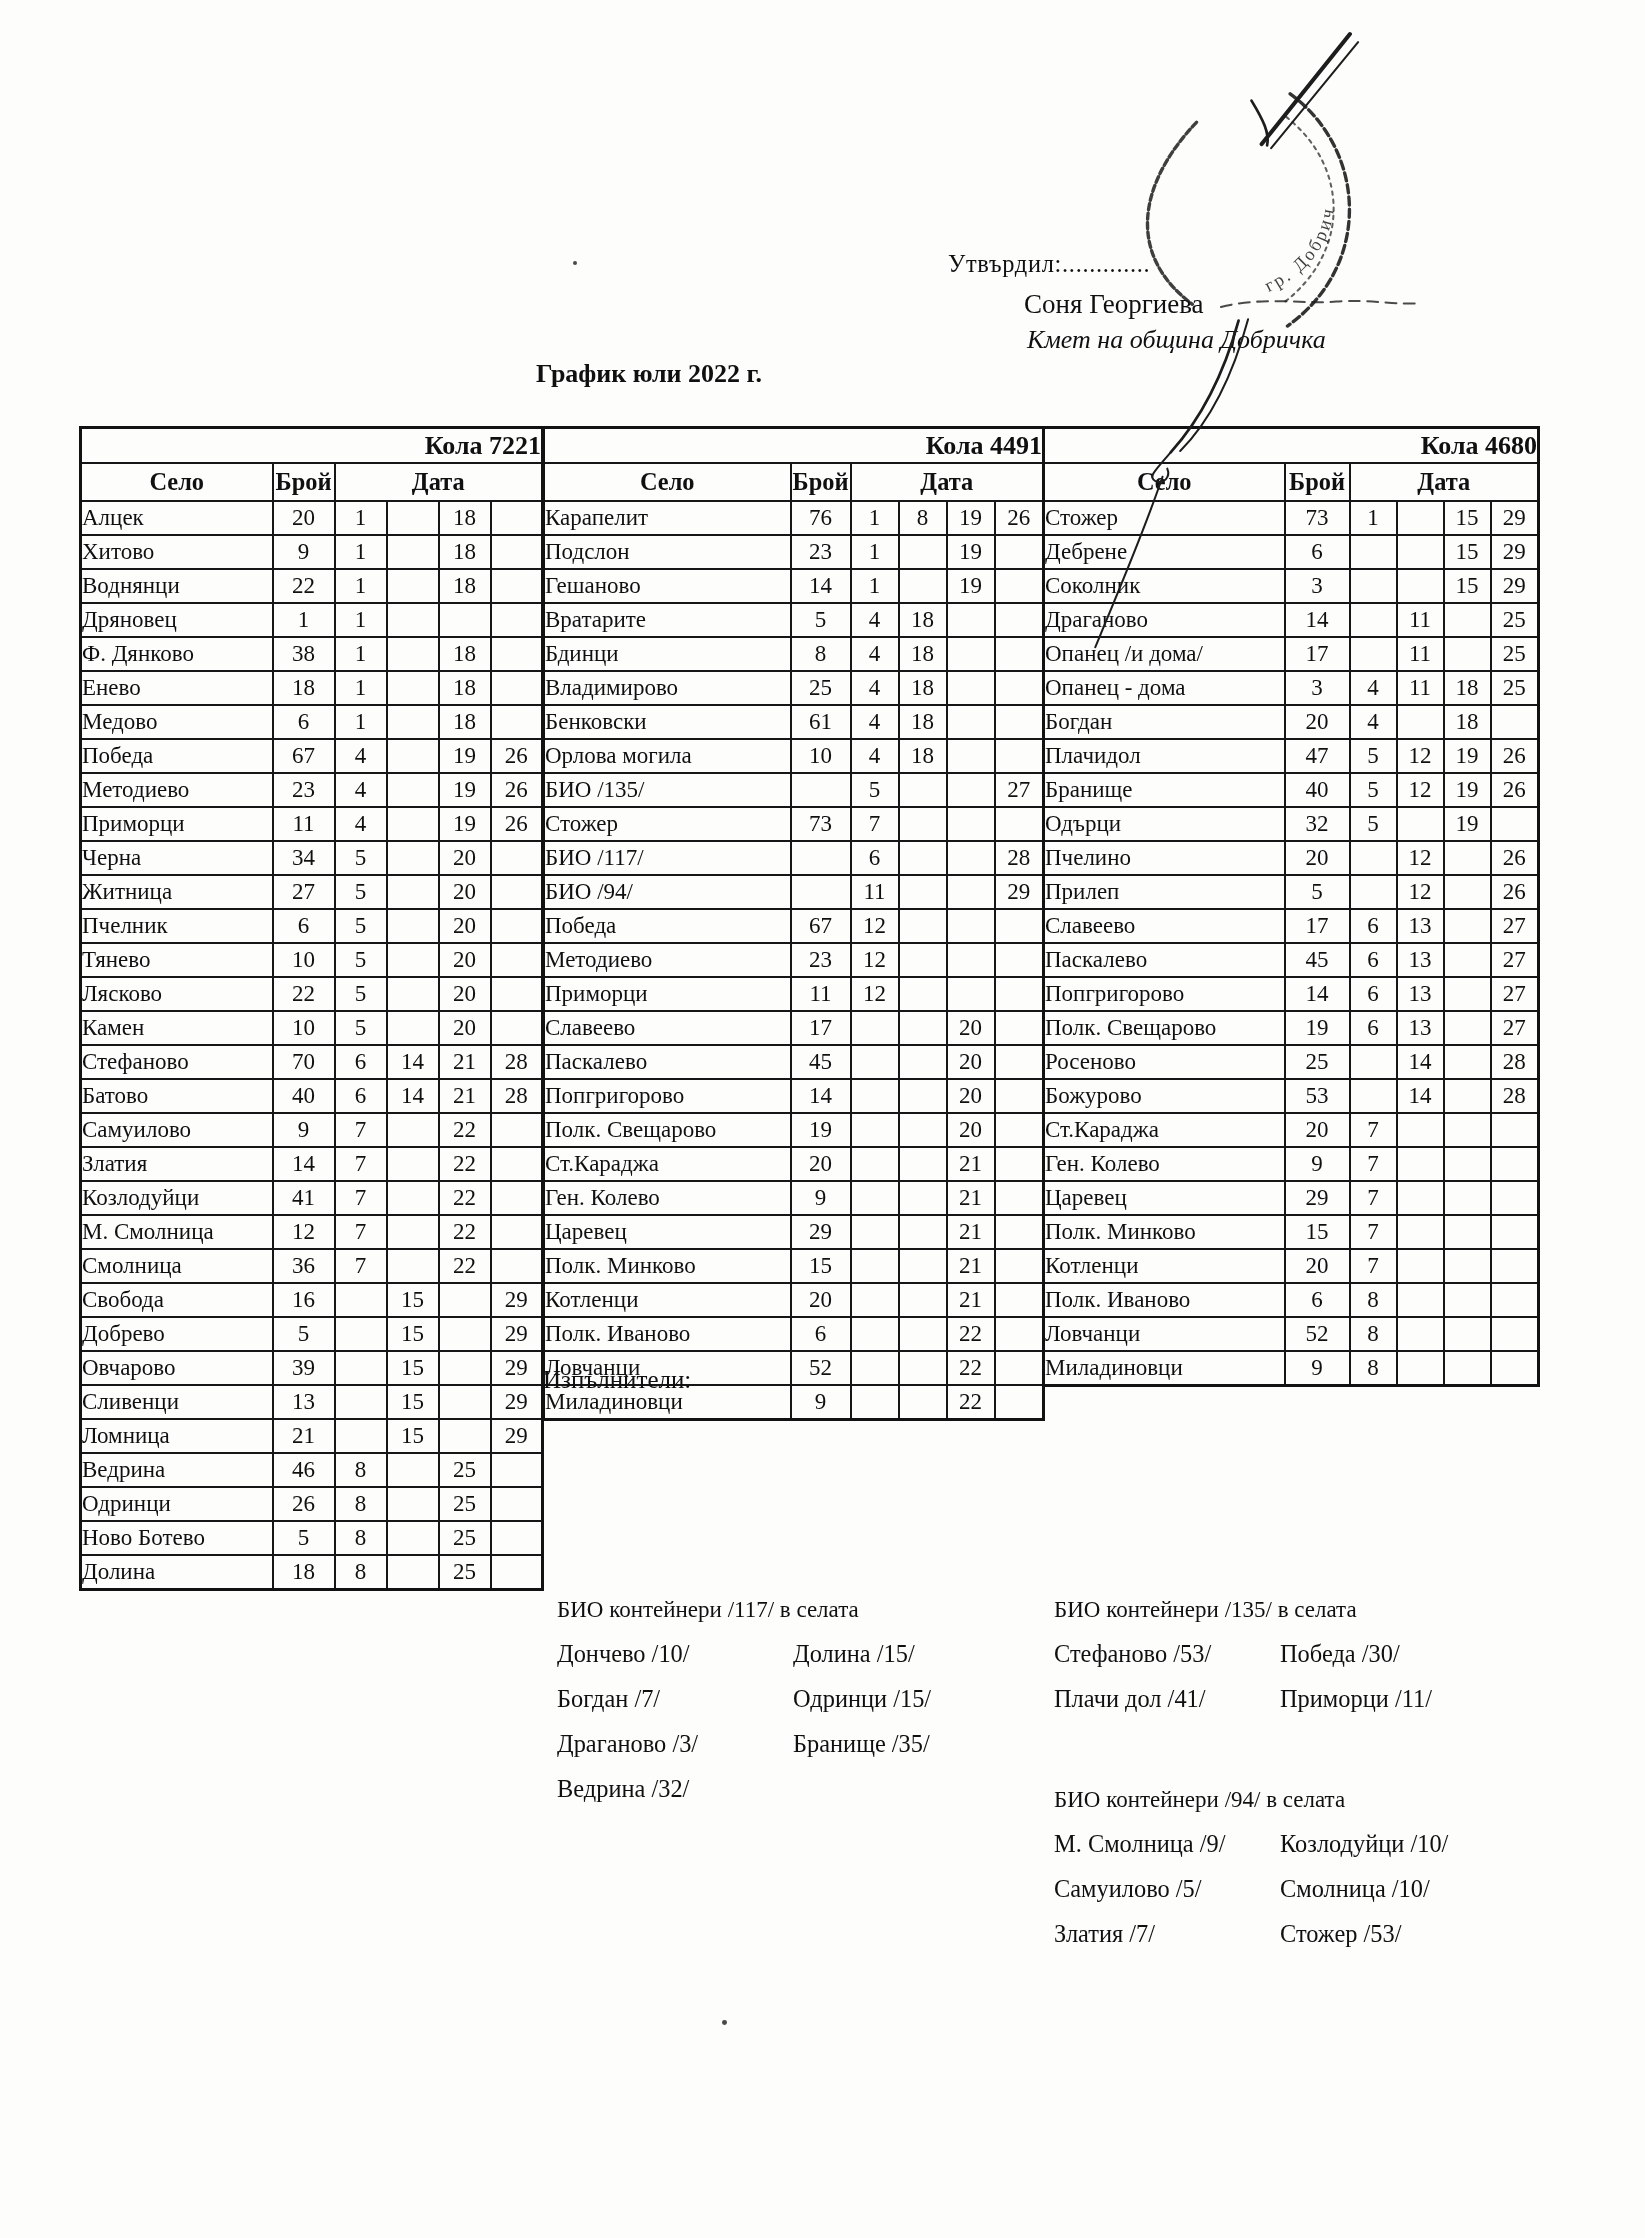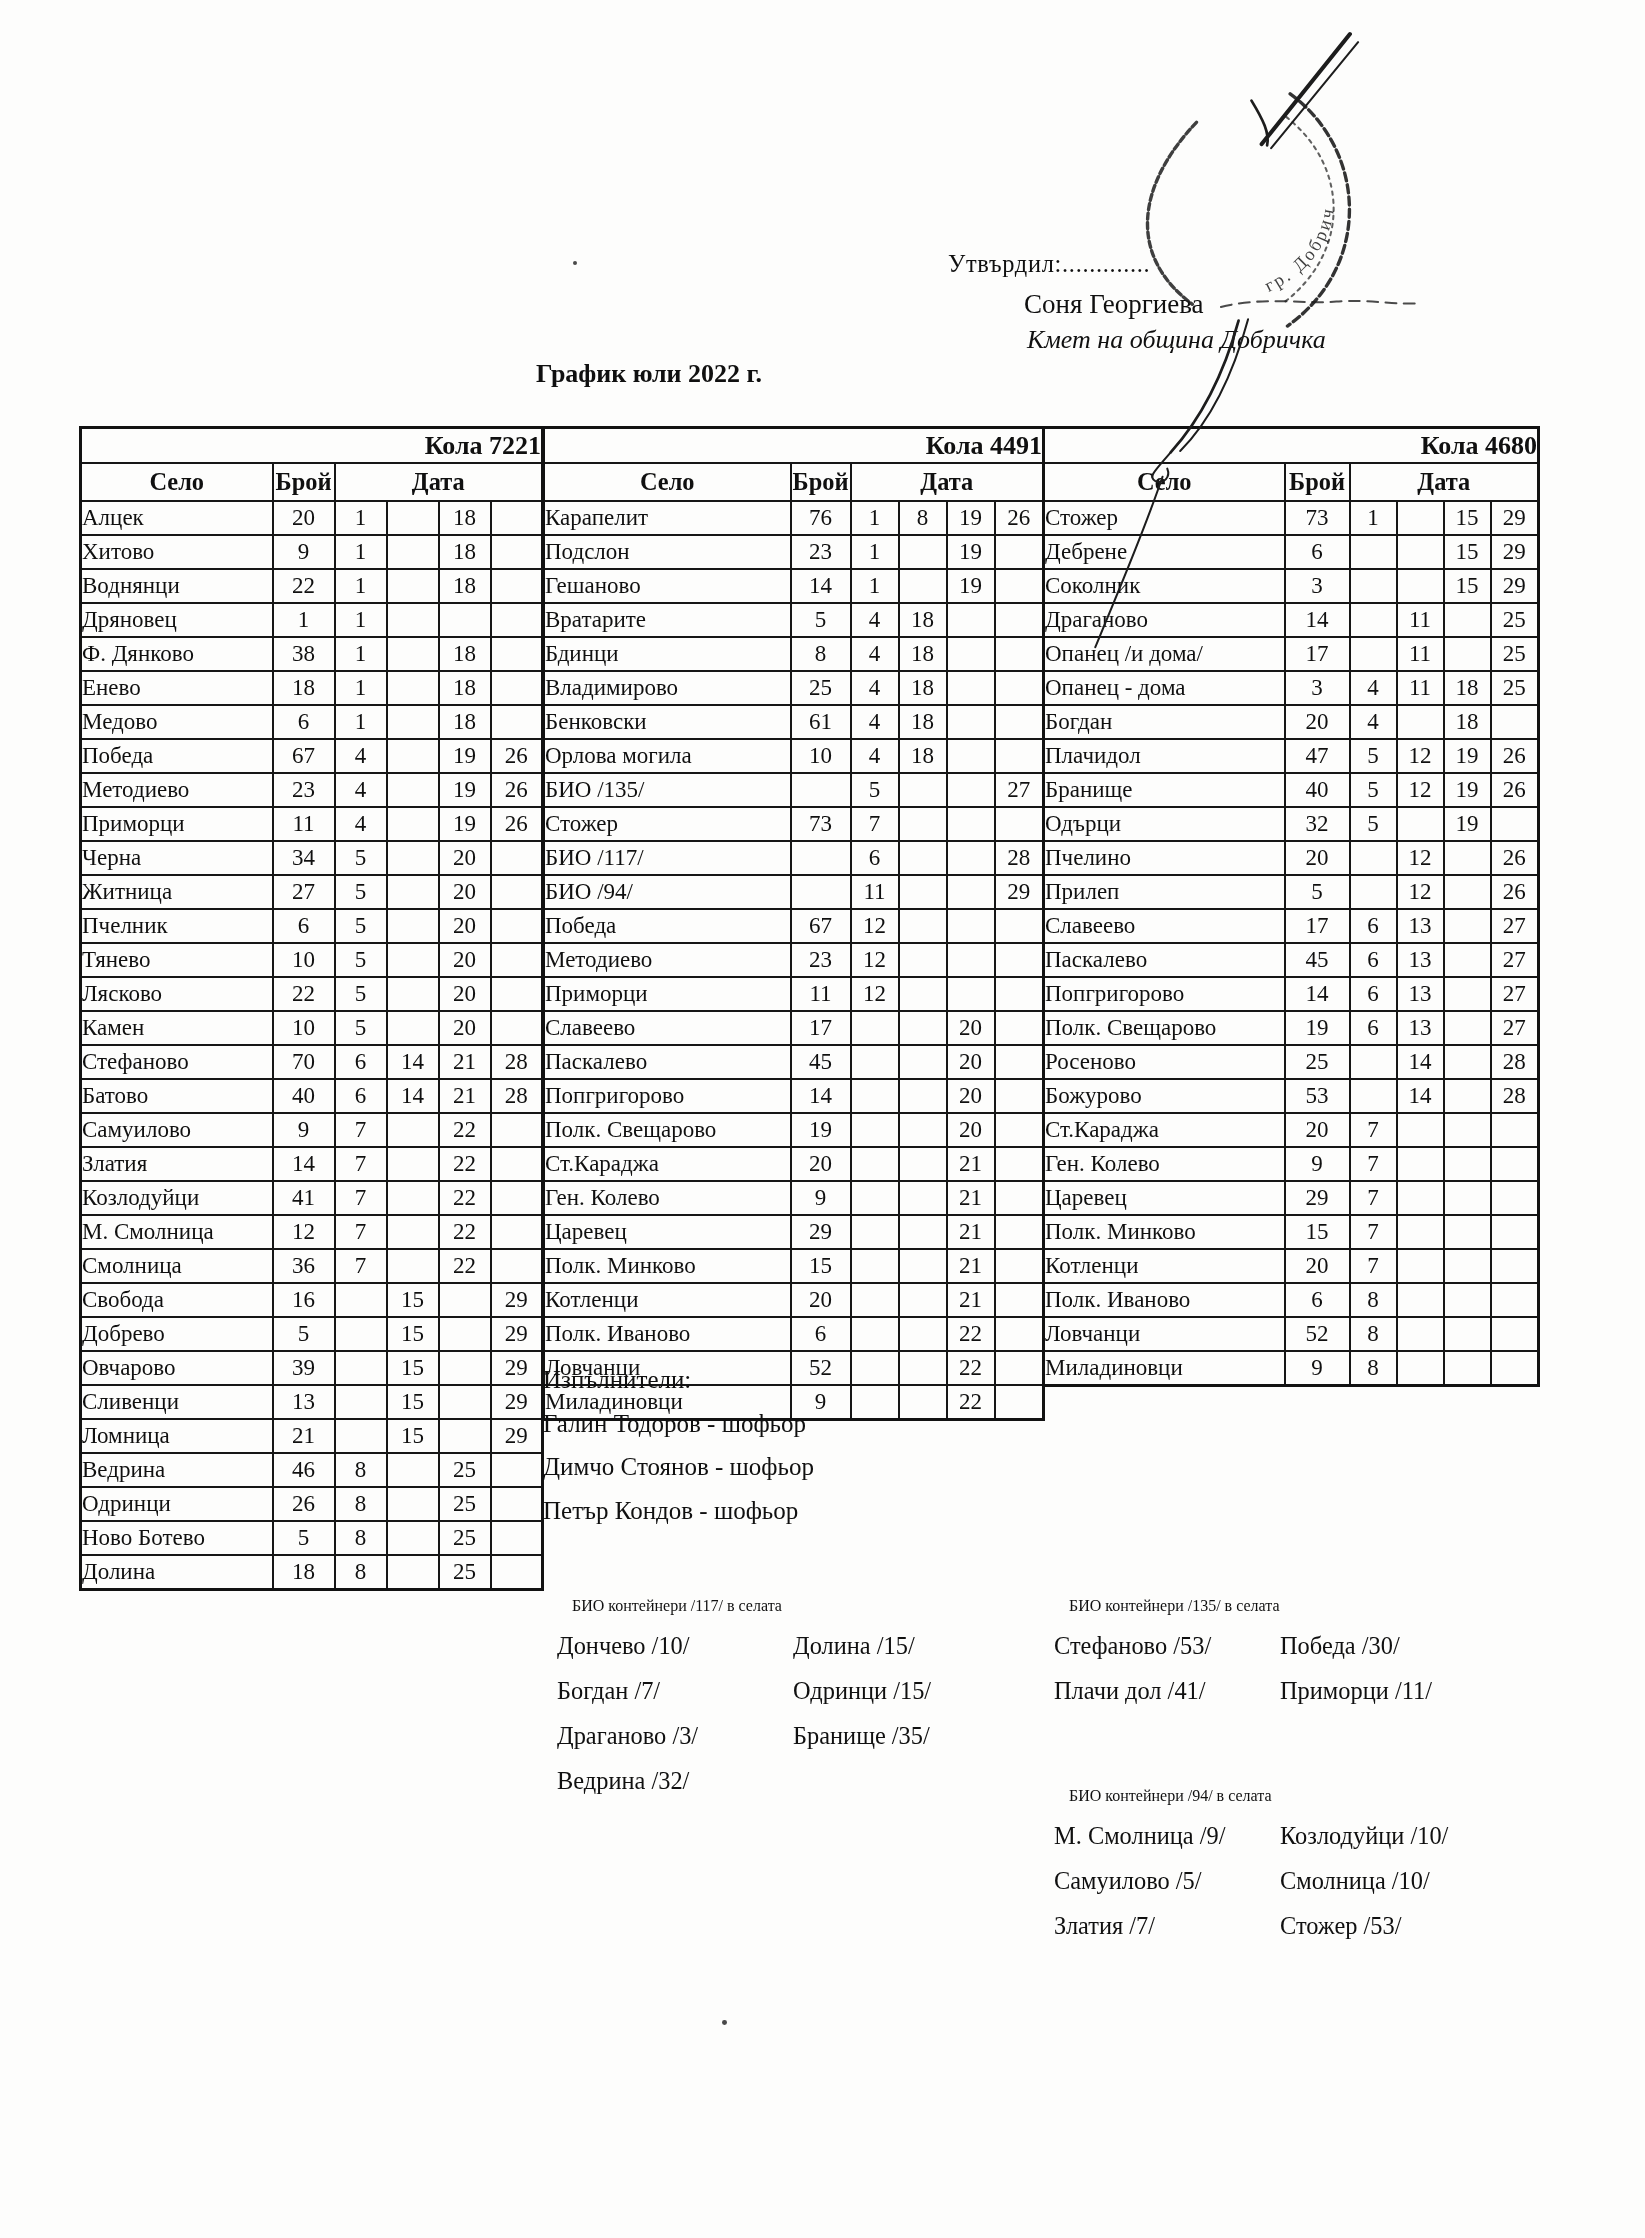--- a/index.html
+++ b/index.html
@@ -38,21 +38,21 @@
   tr.row-cols th{height:36px;font-size:24.4px;font-weight:bold;text-align:center;border-bottom-width:2.7px;margin-top:24px;}
   table.grid tbody td{height:32px;font-size:23px;}
   td.village{text-align:left;padding-left:6.8px;}
   td.num{text-align:center;}
 
   
   .exec-heading{font-size:25px;}
   .exec-item{font-size:25px;margin-top:15.6px;}
 
   
-  .bio-title{font-size:16px;margin-left:15px;}
+  .bio-title{font-size:23px;}
   .pair-row{display:flex;margin-top:17px;font-size:24.4px;}
   .pair-row span:first-child{width:236px;flex:0 0 auto;font-family:Liberation Serif, serif;}
   .bio-right .pair-row span:first-child{width:226px;}
 
   
   svg.overlay{position:absolute;left:0;top:0;pointer-events:none;}
 
   .speck{position:absolute;background:#1b1b1b;border-radius:50%;opacity:.8;}
 </style>
 </head>
@@ -809,25 +809,20 @@
           <td class="num">8</td>
           <td class="num"></td>
           <td class="num"></td>
           <td class="num"></td>
         </tr>
       </tbody>
   </table>
 
   <div class="abs" style="left:543px;top:1366px">
     <div class="exec-heading">Изпълнители:</div>
-    <div>
-        <div class="exec-item">Галин Тодоров - шофьор</div>
-        <div class="exec-item">Димчо Стоянов - шофьор</div>
-        <div class="exec-item">Петър Кондов - шофьор</div>
-      </div>
   </div>
 
   <div class="abs bio" style="left:557px;top:1597px">
     <div class="bio-title">БИО контейнери /117/ в селата</div>
     <div>
         <div class="pair-row">
           <span>Дончево /10/</span>
           <span>Долина /15/</span>
         </div>
         <div class="pair-row">

